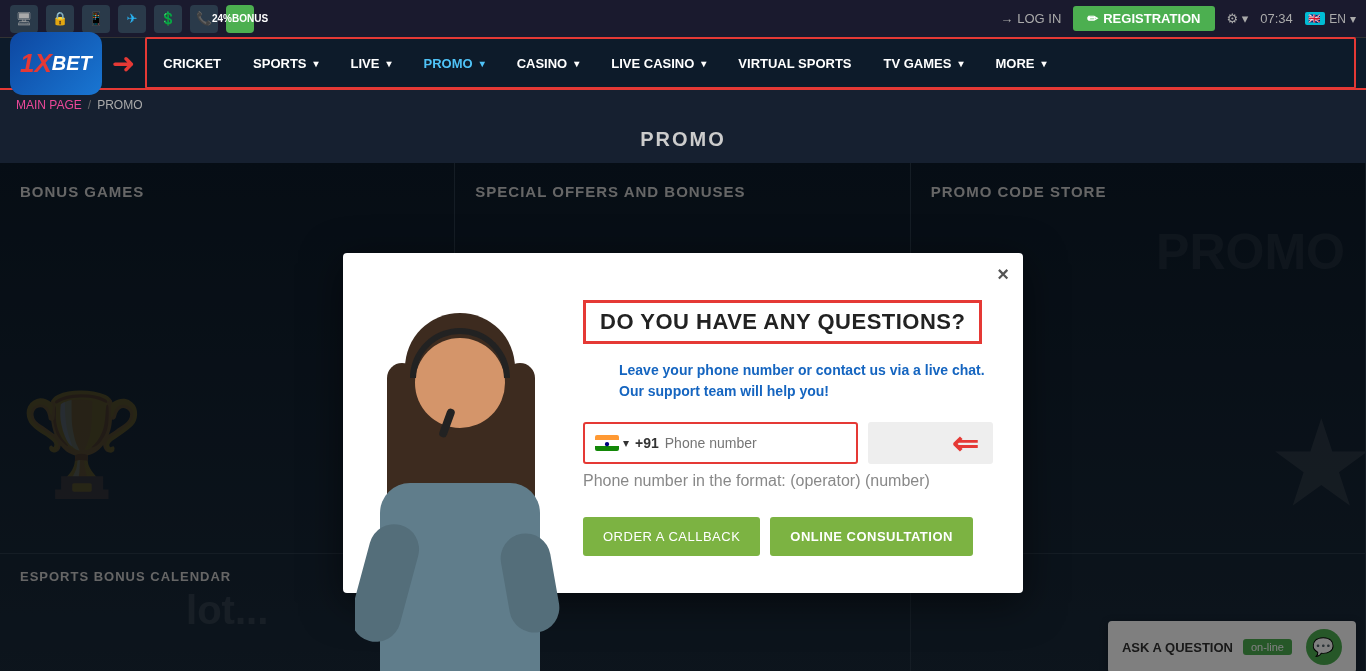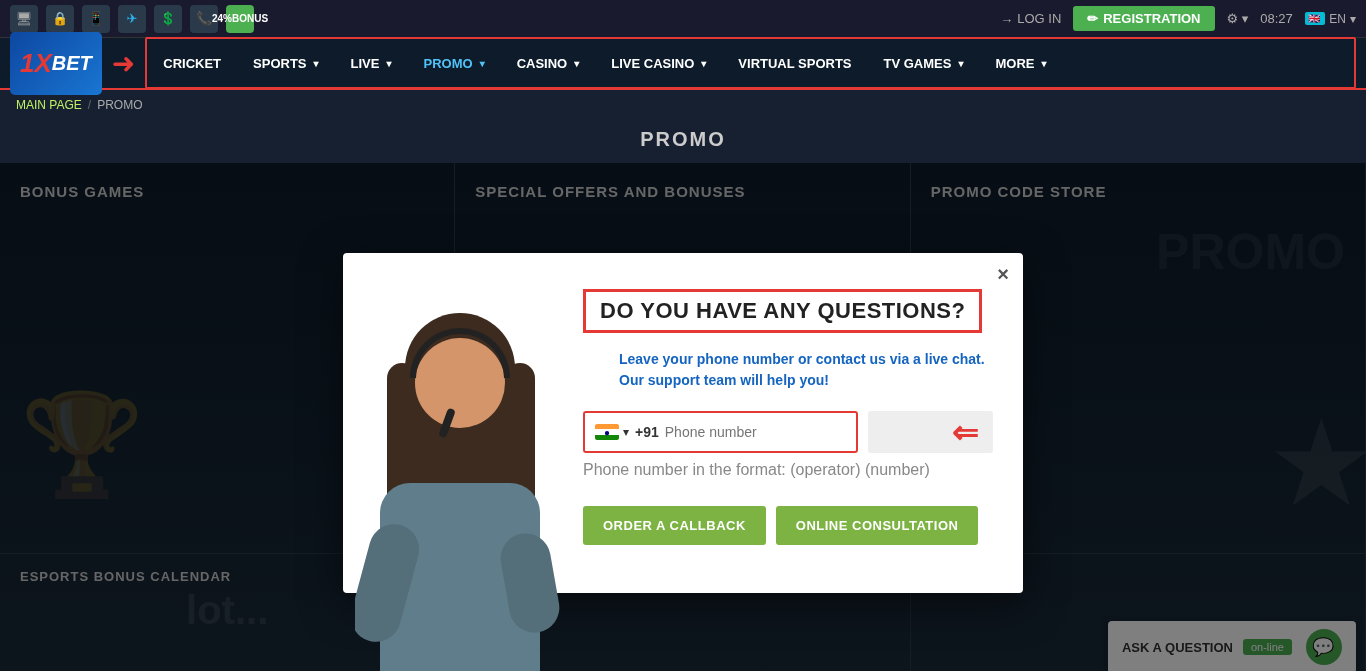--- a/index.html
+++ b/index.html
@@ -43,21 +43,21 @@
       display: flex;
       align-items: center;
       padding: 0 10px;
       gap: 0;
       border-bottom: 2px solid #e53935;
     }
     .logo {
       color: #4fc3f7; font-size: 24px; font-weight: 900;
       margin-right: 10px; font-style: italic;
       background: linear-gradient(135deg, #0d47a1, #1976d2);
-      padding: 16px 10px; border-radius: 5px;
+      padding: 16px 10px; border-radius: 13px;
       display: flex; align-items: center;
     }
     .logo span { color: #4fc3f7; }
     .arrow-indicator {
       color: #e53935; font-size: 28px; margin-right: 10px;
     }
     .nav-items { display: flex; align-items: center; flex: 1; border: 2px solid #e53935; border-radius: 2px; }
     .nav-item {
       color: #fff; font-size: 13px; font-weight: bold;
       padding: 0 16px; height: 48px;
@@ -68,21 +68,21 @@
     .nav-item.cricket { color: #fff; }
     .nav-item.promo { color: #4fc3f7; }
 
     
     .breadcrumb-bar {
       background: #162030;
       padding: 8px 16px;
       display: flex; align-items: center; gap: 6px;
       font-size: 12px;
     }
-    .breadcrumb-link { color: #bef264; cursor: pointer; }
+    .breadcrumb-link { color: #ec4899; cursor: pointer; }
     .breadcrumb-sep { color: #666; }
     .breadcrumb-current { color: #aaa; }
 
     
     .page-title-bar {
       background: #162030;
       text-align: center;
       padding: 8px 0 12px;
     }
     .page-title {
@@ -133,21 +133,21 @@
       width: 680px;
       min-height: 340px;
       position: relative;
       display: flex;
       overflow: visible;
       box-shadow: 0 10px 40px rgba(0,0,0,0.5);
     }
 
     .modal-content {
       margin-left: 220px;
-      padding: 36px 30px 30px 20px;
+      padding: 47px 30px 30px 20px;
       flex: 1;
     }
     .modal-close {
       position: absolute; top: 10px; right: 14px;
       font-size: 20px; color: #555; cursor: pointer; font-weight: bold;
     }
     .modal-question {
       font-size: 22px; font-weight: 900; color: #222;
       border: 3px solid #e53935;
       display: inline-block;
@@ -186,21 +186,21 @@
       color: #000080; font-size: 10px;
     }
     .phone-code { color: #333; font-size: 14px; font-weight: bold; margin: 0 6px; }
     .phone-input {
       border: none; outline: none; font-size: 14px; color: #999;
       flex: 1; background: transparent;
     }
     .phone-hint { font-size: 16px; color: #888; margin-bottom: 27px; }
     .modal-buttons { display: flex; gap: 10px; }
     .btn-callback {
-      background: #7cb342; color: white; font-size: 13px; font-weight: bold;
+      background: #7cb342; color: white; font-size: 13px; font-weight: normal;
       padding: 12px 20px; border: none; border-radius: 3px; cursor: pointer;
       text-transform: uppercase; letter-spacing: 0.5px;
     }
     .btn-consultation {
       background: #7cb342; color: white; font-size: 13px; font-weight: bold;
       padding: 12px 20px; border: none; border-radius: 3px; cursor: pointer;
       text-transform: uppercase; letter-spacing: 0.5px;
     }
 
     
@@ -268,21 +268,21 @@
   <div class="top-bar-right">
     <div class="login-btn">
       <span>→</span>
       <span>LOG IN</span>
     </div>
     <div class="register-btn">
       <span>✏</span>
       <span>REGISTRATION</span>
     </div>
     <div class="settings-btn">⚙ ▾</div>
-    <div class="time-btn">08:27</div>
+    <div class="time-btn">07:34</div>
     <div class="lang-btn">
       <span style="background:#00bcd4;border-radius:2px;padding:1px 4px;color:white;font-size:10px;">🇬🇧</span>
       <span>EN</span>
       <span>▾</span>
     </div>
   </div>
 </div>
 
 <div class="nav-bar">
   <div class="logo">

